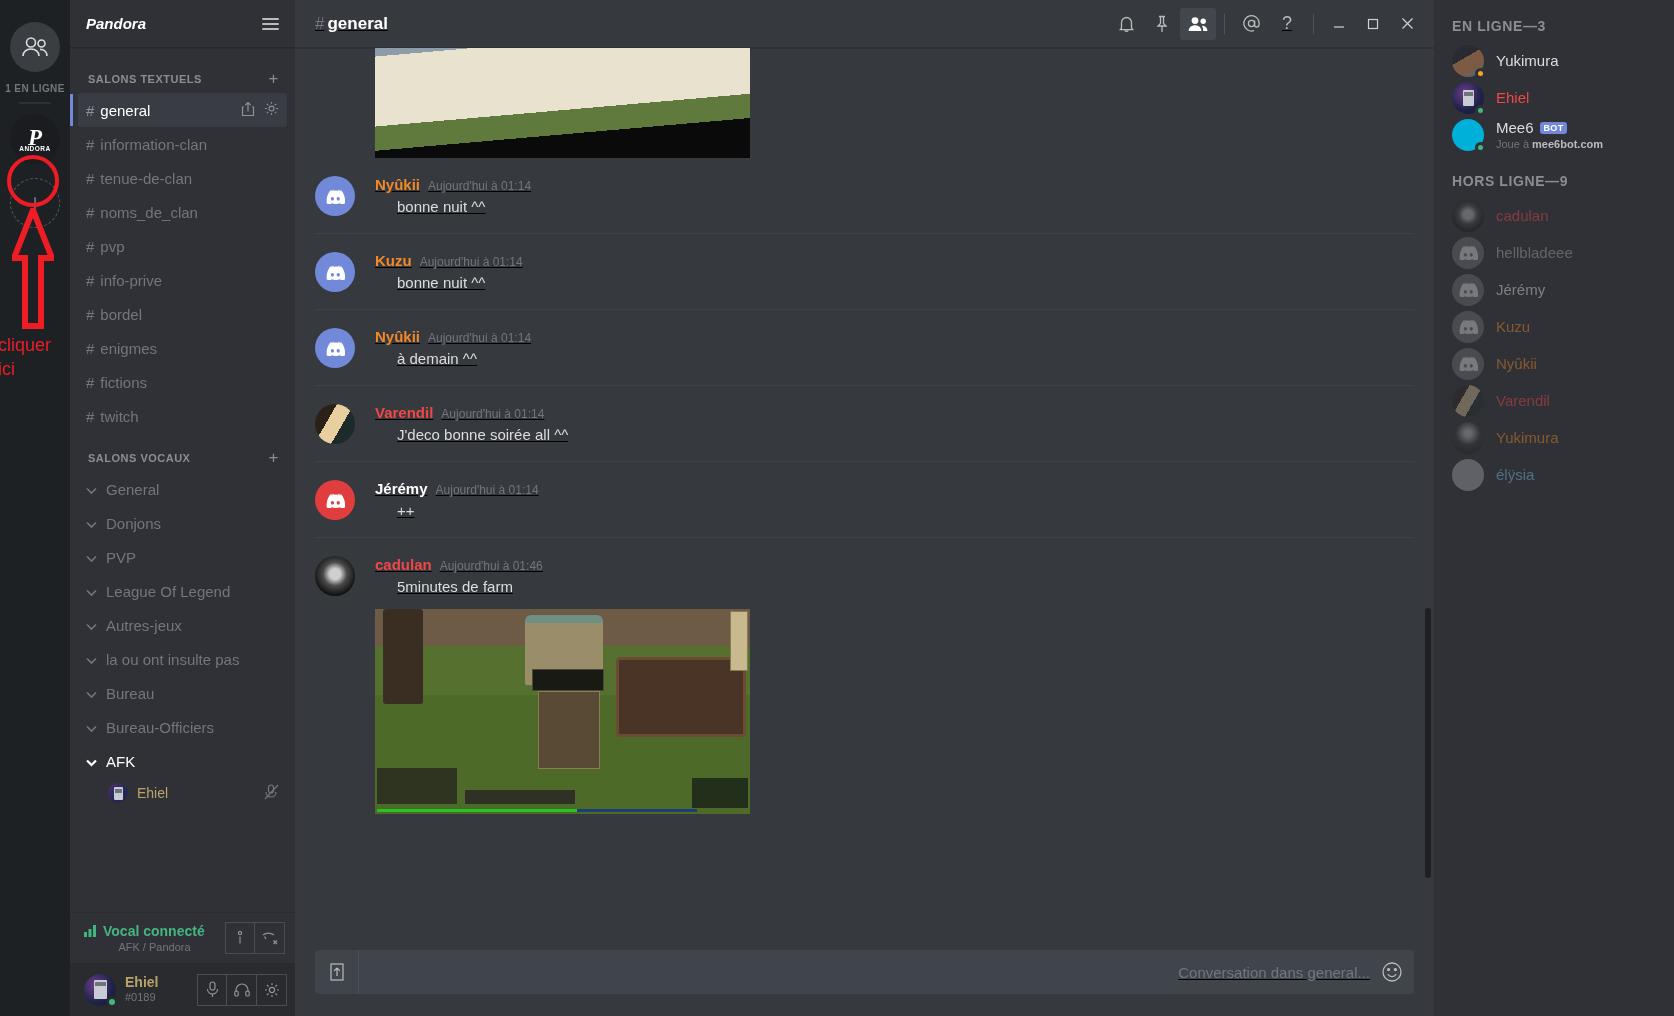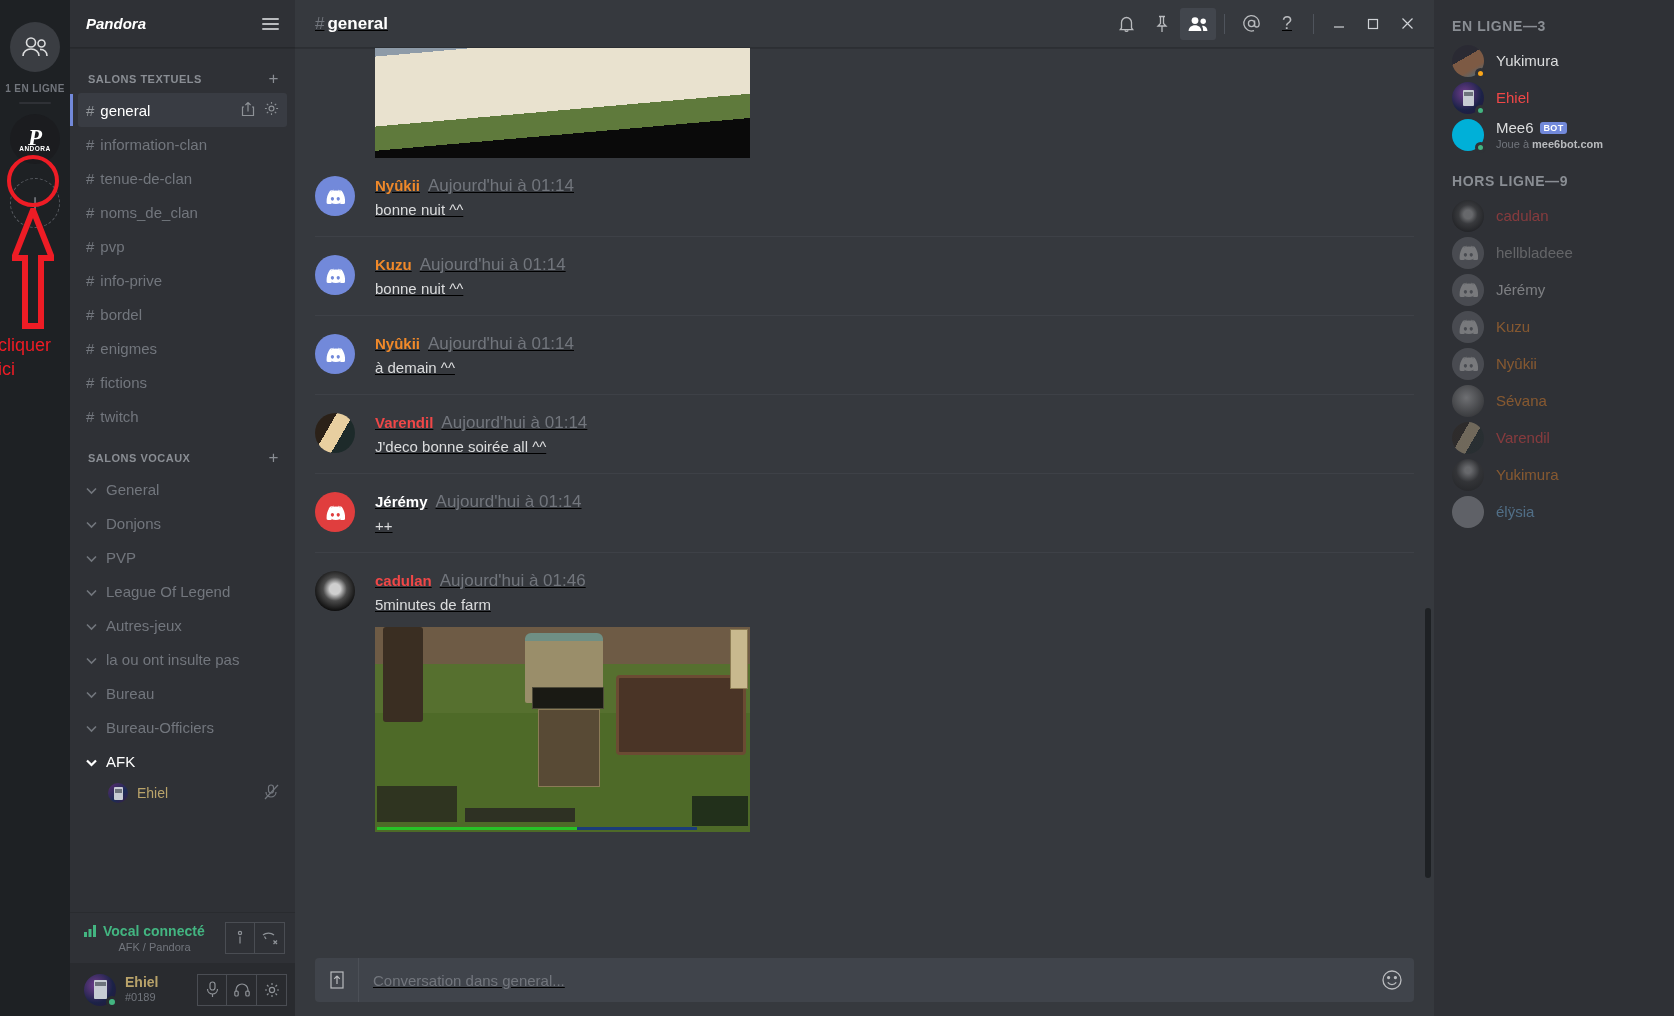--- a/index.html
+++ b/index.html
@@ -188,22 +188,22 @@
   }
   .msg.first { border-top: none; }
   .avatar { width: 40px; height: 40px; border-radius: 20px; flex: 0 0 40px; margin-right: 20px; overflow: hidden; }
   .av-discord { background: #7289da; display:flex; align-items:center; justify-content:center; }
   .av-discord.red { background: #e03e3e; }
   .av-cadulan { background: radial-gradient(circle at 50% 45%, #cfcfcf 0 18%, #4a4a4a 40%, #0b0b0b 75%); }
   .av-varendil { background: linear-gradient(120deg,#2b2118 0 35%, #e8cfa0 35% 62%, #1d2a2a 62%); }
   .m-body { flex: 1; min-width: 0; }
   .m-head { display: flex; align-items: baseline; gap: 8px; }
   .m-user { font-size: 15px; font-weight: 600; }
-  .m-time { font-size: 17px; color: #72767d; }
-  .m-text { color: #dcddde; font-size: 15px; line-height: 21px; margin-top: 3px; }
+  .m-time { font-size: 12px; color: #72767d; }
+  .m-text { color: #dcddde; font-size: 15px; line-height: 21px; margin-top: 3px; margin-left: 22px; }
 
   .att-top {
     width: 375px; height: 110px; margin: 0 0 0 60px;
     background: linear-gradient(175deg,#8e9ba8 0 6%, #e9e2cf 6% 55%, #5f7a3c 55% 72%, #0a0a0a 72%);
     position: relative;
   }
   .att-game {
     width: 375px; height: 205px; margin-top: 12px;
     background:
       radial-gradient(ellipse at 52% 38%, #b9ad7d 0 7%, transparent 8%),
@@ -216,21 +216,21 @@
   .att-game .panel { position:absolute; left:163px; top:82px; width:62px; height:78px; background:#584a35; border:1px solid #8b7b57;}
   .att-game .tip { position:absolute; left:157px; top:60px; width:72px; height:22px; background:#1a1a14; border:1px solid #4d4a38;}
   .att-game .scroll-ui { position:absolute; right:2px; top:2px; width:18px; height:60px; background:#c8b98e; border:1px solid #8a7a52;}
   .att-game .hpbar { position:absolute; left:2px; bottom:2px; width:200px; height:3px; background:#27c327;}
   .att-game .hpbar2 { position:absolute; left:202px; bottom:2px; width:120px; height:3px; background:#1b3d7a;}
   .att-game .chatbox { position:absolute; left:2px; bottom:10px; width:80px; height:36px; background:#2a2a1e; opacity:.85;}
   .att-game .minimap { position:absolute; right:2px; bottom:6px; width:56px; height:30px; background:#1e2a1a; opacity:.9;}
   .att-game .hotbar { position:absolute; left:90px; bottom:10px; width:110px; height:14px; background:#2b2b22; opacity:.9;}
 
   
-  .input-area { padding: 0 20px 14px 20px; background: #36393e; }
+  .input-area { padding: 0 20px 22px 20px; background: #36393e; text-align: right; }
   .input-box {
     height: 44px; background: #40444b; border-radius: 4px;
     display: flex; align-items: center;
   }
   .upload-btn {
     width: 44px; height: 44px; display: flex; align-items: center; justify-content: center;
     color: #b9bbbe; border-right: 1px solid #4c5057;
   }
   .input-ph { flex: 1; color: #72767d; font-size: 15px; padding-left: 14px; }
   .emoji-btn { width: 44px; display: flex; align-items: center; justify-content: center; color: #b9bbbe; }
@@ -766,26 +766,20 @@
           <div class="mem-av av-generic">
             <svg class="d-glyph" viewBox="0 0 24 18" fill="#ffffff">
               <path d="M20 2.2A18 18 0 0 0 15.6 1l-.3.5c1.6.4 2.9 1 4.1 1.8a14.7 14.7 0 0 0-12.8 0C7.8 2.5 9.2 1.9 10.7 1.5L10.4 1A18 18 0 0 0 6 2.2C2.5 7.3 1.6 12.2 2 17a18 18 0 0 0 5.5 2.8l1.2-2a11.8 11.8 0 0 1-1.9-.9l.5-.4a12.9 12.9 0 0 0 11.4 0l.5.4c-.6.4-1.2.7-1.9.9l1.2 2A18 18 0 0 0 24 17c.5-5.5-.8-10.4-4-14.8zM8.9 14c-1 0-1.9-1-1.9-2.2s.8-2.2 1.9-2.2 2 1 1.9 2.2c0 1.2-.8 2.2-1.9 2.2zm7 0c-1 0-1.9-1-1.9-2.2s.8-2.2 1.9-2.2 2 1 1.9 2.2c0 1.2-.8 2.2-1.9 2.2z"></path>
             </svg>
           </div>
           <div>
             <div><span class="mem-name" style="color: rgb(240, 137, 42);">Nyûkii</span></div>
           </div>
         </div>
         <div class="mem-row offline">
-          <div class="mem-av av-sevana"></div>
-          <div>
-            <div><span class="mem-name" style="color: rgb(240, 137, 42);">Sévana</span></div>
-          </div>
-        </div>
-        <div class="mem-row offline">
           <div class="mem-av av-varendil"></div>
           <div>
             <div><span class="mem-name" style="color: rgb(240, 71, 71);">Varendil</span></div>
           </div>
         </div>
         <div class="mem-row offline">
           <div class="mem-av av-yukimura"></div>
           <div>
             <div><span class="mem-name" style="color: rgb(240, 137, 42);">Yukimura</span></div>
           </div>

